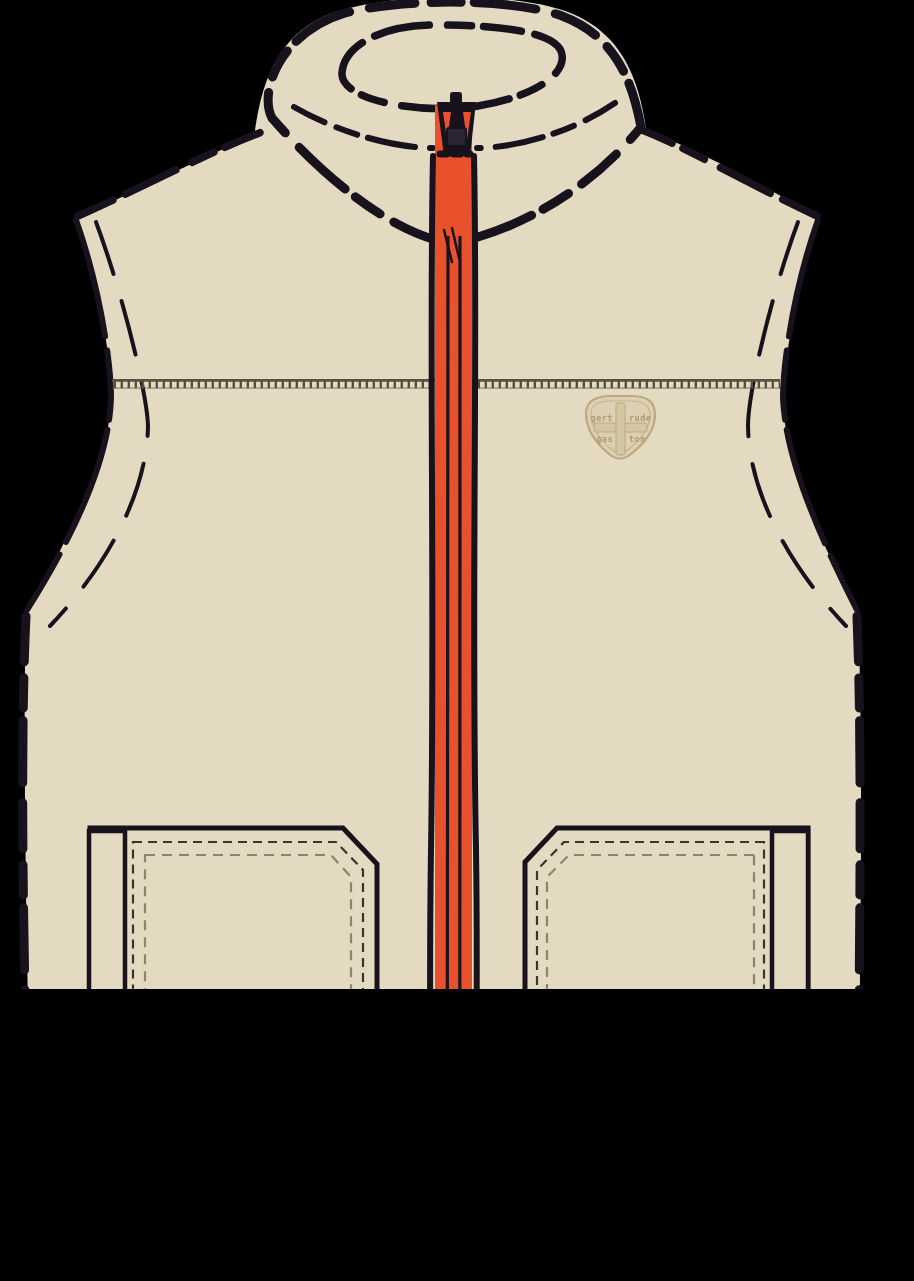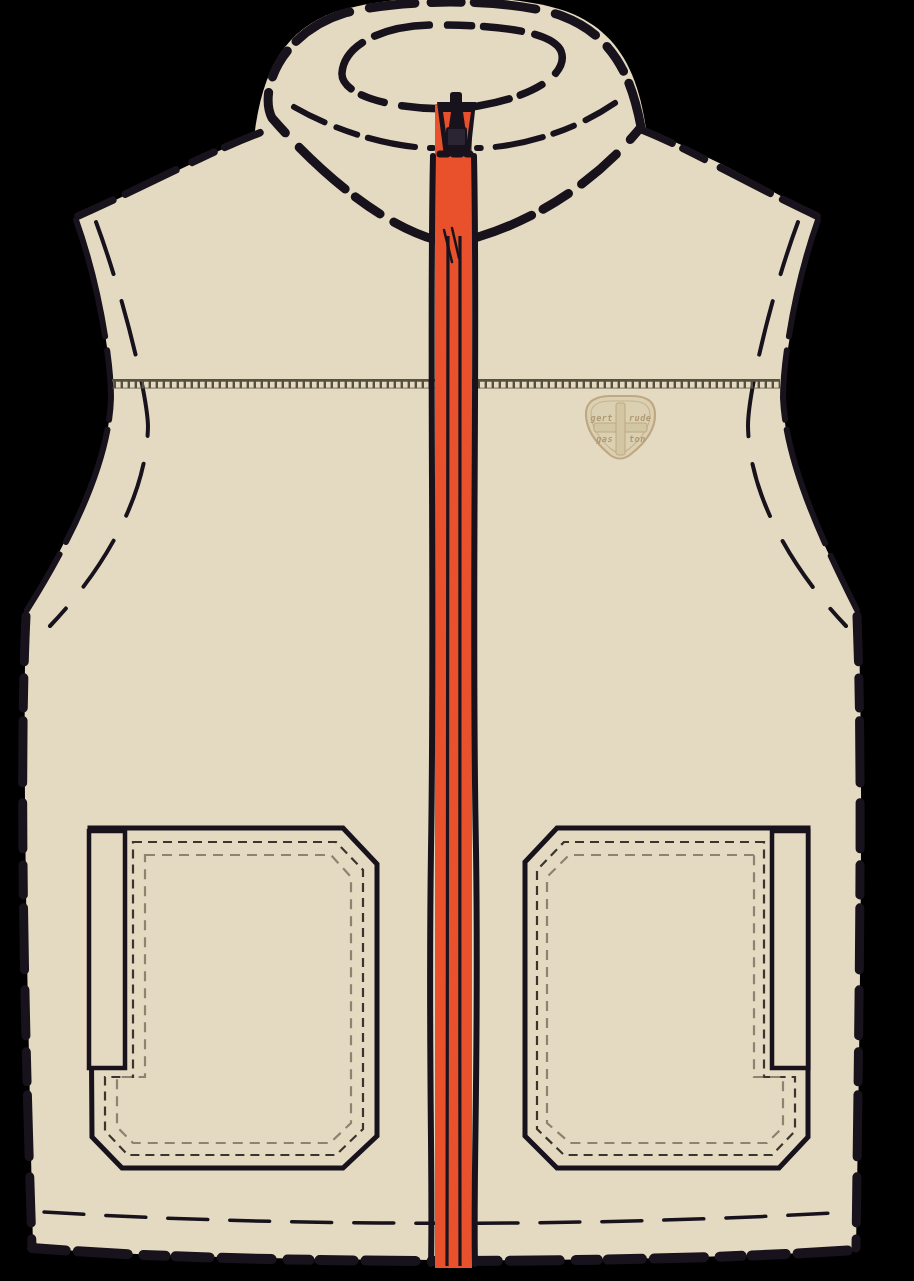--- a/index.html
+++ b/index.html
@@ -1,22 +1,21 @@
 <!DOCTYPE html>
 <html style="--background: #000000; --beige: #E3DAC1; --ink: #18121D; --orange: #E8512C; --zip_line: #1A141F; --rail: #57503E; --dash_dark: #3B352F; --dash_gray: #8B8471; --patch_fill: #DBD1B2; --patch_line: #BFA881; --patch_emboss: #D2C6A3; --patch_text: #AE9A74; --pull: #2B2433;"><head>
 <meta charset="utf-8">
 <style>
   html,body{margin:0;padding:0;background:#000;}
   .stage{
     position:relative;
-    width:914px;height:1281px;
+    width:914px;height:989px;
     background:var(--background);
     overflow:hidden;
     font-family:"DejaVu Sans", sans-serif;
-    font-style:italic;
   }
   svg{display:block;}
 
   .fill-beige{fill:var(--beige);}
 
   
   .ink{stroke:var(--ink);stroke-linecap:round;stroke-linejoin:round;fill:none;}
   .dash-xl{stroke-width:9;stroke-dasharray:46 16 30 13 62 20;}
   .dash-lg{stroke-width:7.5;stroke-dasharray:38 14 56 18 24 12;}
   .dash-md{stroke-width:6;stroke-dasharray:34 13 22 11 48 15;}

